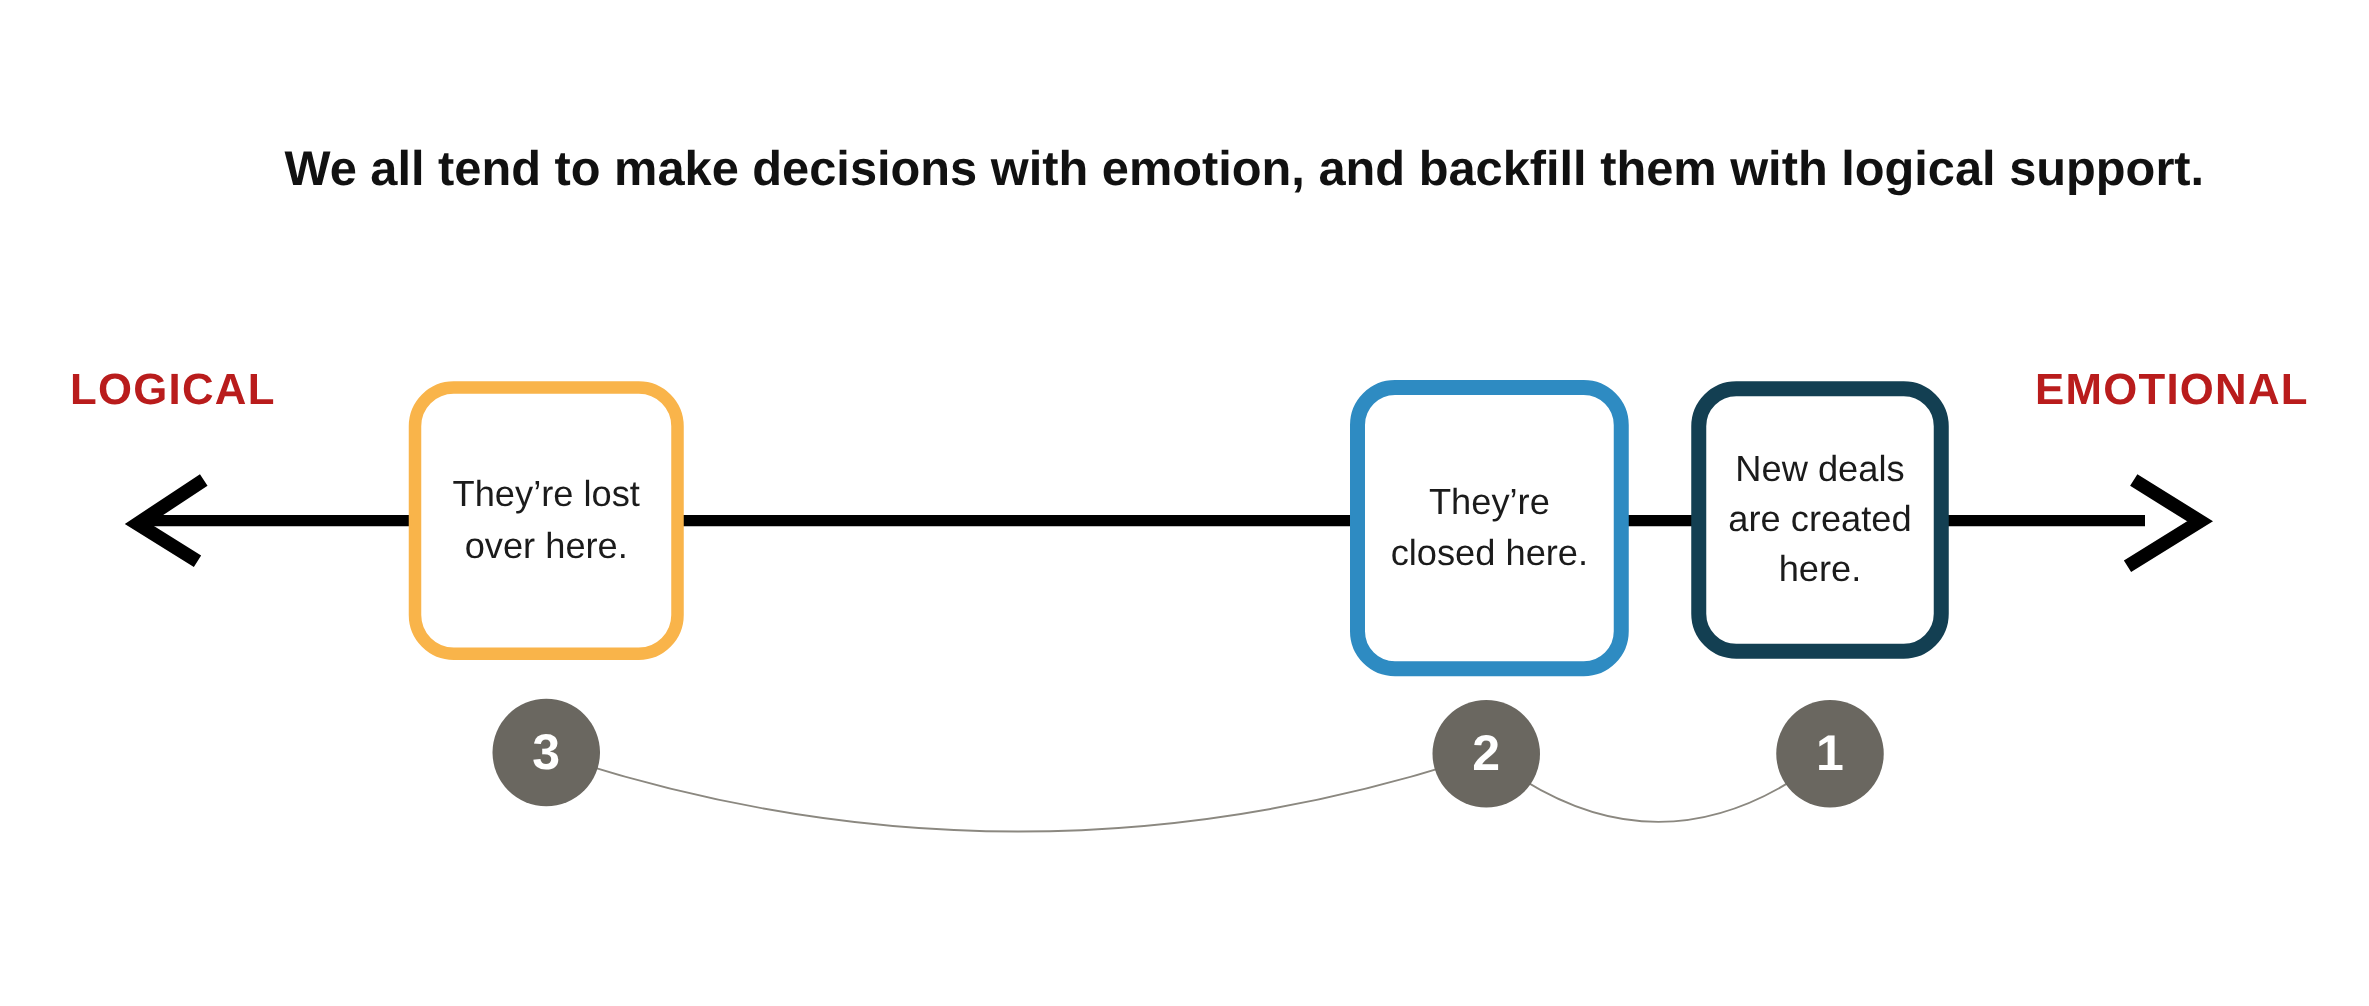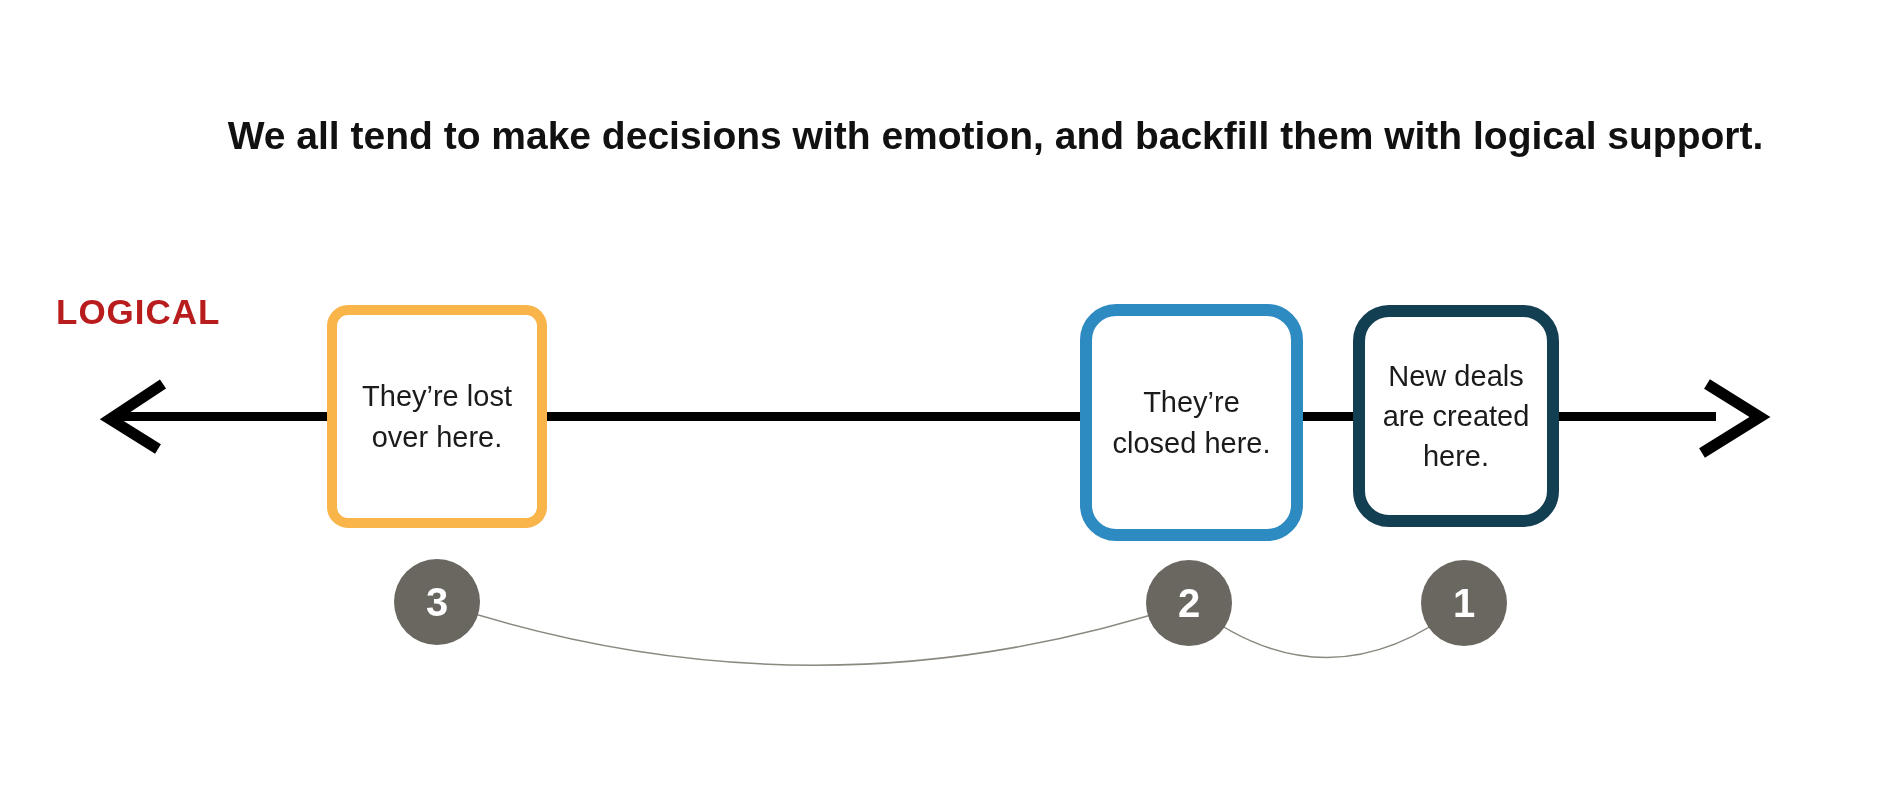--- a/index.html
+++ b/index.html
@@ -58,21 +58,21 @@
     justify-content: center;
     text-align: center;
     z-index: 2;
   }
   .stage-box .box-text {
     font-size: 29px;
     line-height: 1.38;
     color: #1b1b1b;
     padding: 0 12px;
   }
-  .box-3 { left: 327px;  top: 305px; width: 220px; height: 223px; border-width: 10px; border-radius: 21px; }
+  .box-3 { left: 327px;  top: 305px; width: 220px; height: 223px; border-width: 10px; }
   .box-2 { left: 1080px; top: 304px; width: 223px; height: 237px; border-width: 12px; }
   .box-1 { left: 1353px; top: 305px; width: 206px; height: 222px; border-width: 12px; }
   .num-circle {
     position: absolute;
     width: 86px;
     height: 86px;
     border-radius: 50%;
     display: flex;
     align-items: center;
     justify-content: center;
@@ -86,20 +86,21 @@
 </style>
 </head>
 <body>
 
 <div class="canvas">
 
   <div class="title">We all tend to make decisions with emotion, and backfill them with logical support.</div>
 
   <div class="axis-label left">LOGICAL</div>
 
+  <div class="axis-label right">EMOTIONAL</div>
 
   <svg class="arrow-svg" viewBox="0 0 1895 805" xmlns="http://www.w3.org/2000/svg">
 
     <path d="M 437 602 Q 813 728 1189 603" fill="none" stroke-width="1.5" style="stroke: rgb(139, 136, 128);"></path>
     <path d="M 1189 603 Q 1327 712 1464 603" fill="none" stroke-width="1.5" style="stroke: rgb(139, 136, 128);"></path>
 
     <path d="M 118 416.5 L 1716 416.5" fill="none" stroke-width="9" style="stroke: rgb(0, 0, 0);"></path>
 
     <path d="M 163 384 L 110 419 L 158 449" fill="none" stroke-width="11" stroke-linejoin="miter" stroke-linecap="butt" style="stroke: rgb(0, 0, 0);"></path>
 

